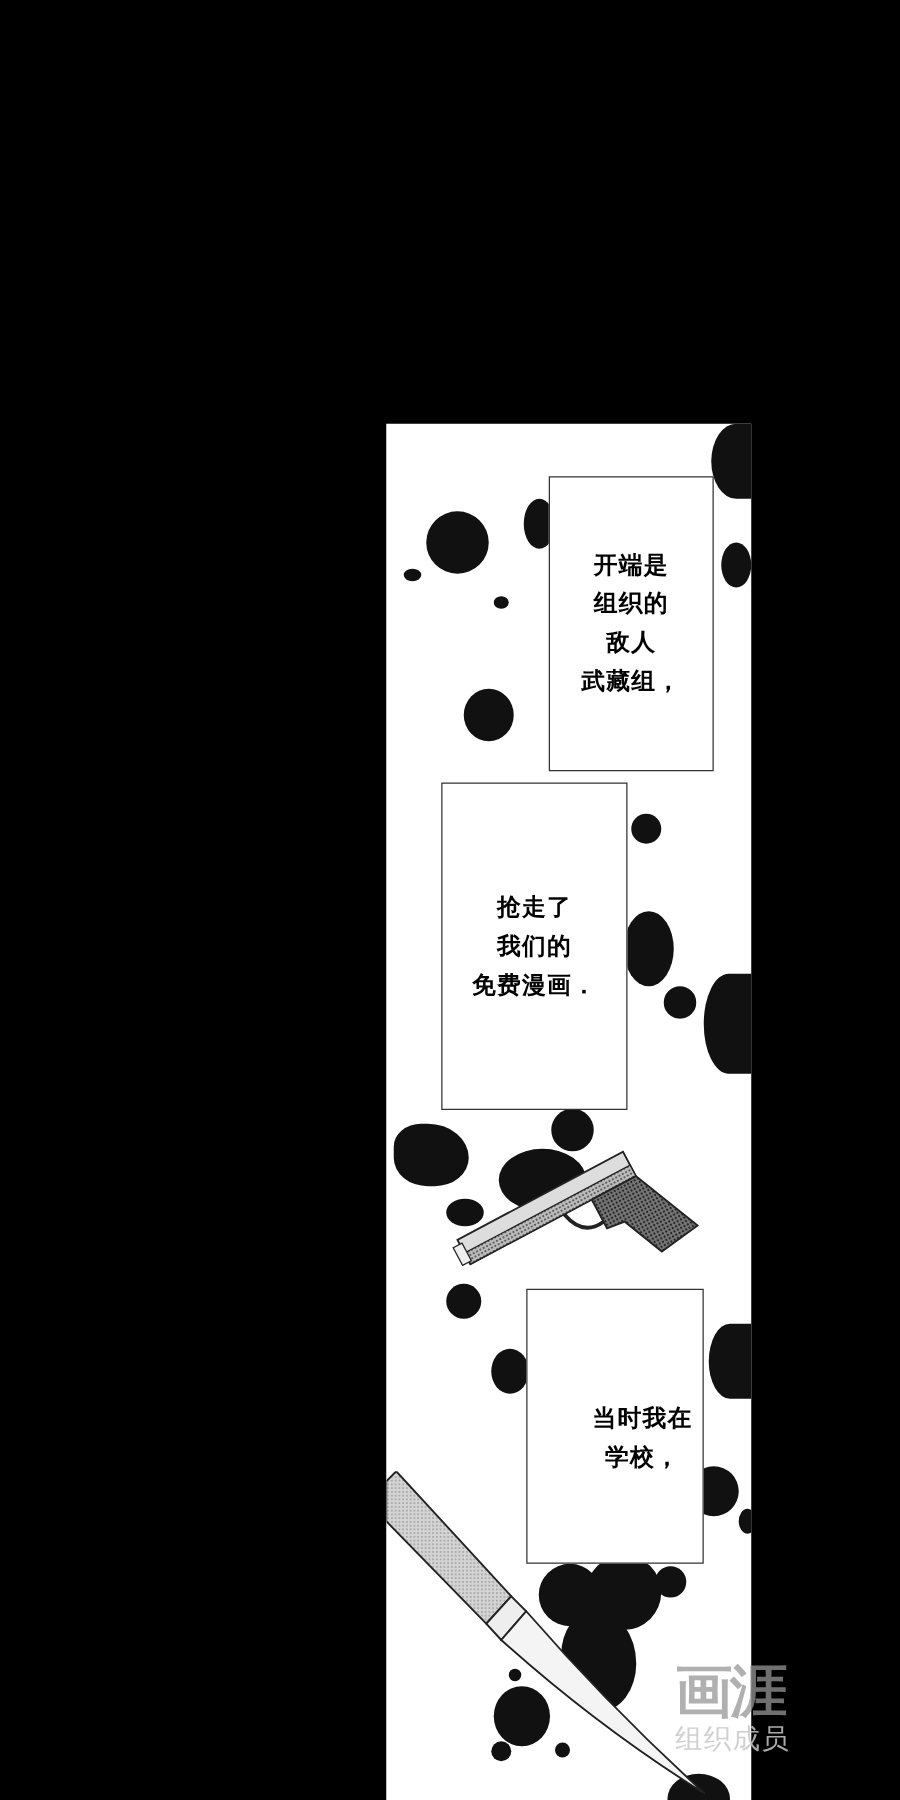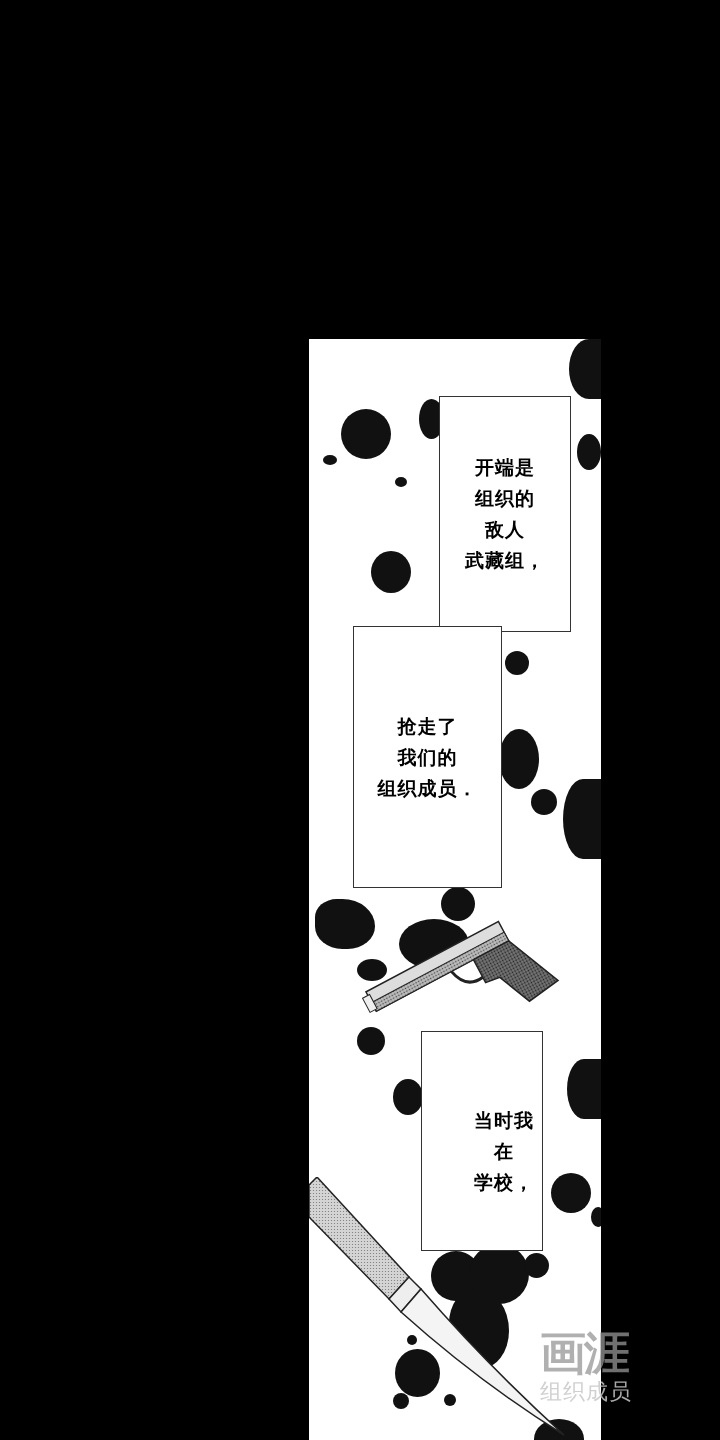--- a/index.html
+++ b/index.html
@@ -77,32 +77,32 @@
       <pattern id="kdots" width="3" height="3" patternUnits="userSpaceOnUse">
         <rect width="3" height="3" fill="#d4d4d4"></rect>
         <circle cx="1.5" cy="1.5" r="0.6" fill="#777"></circle>
       </pattern>
     </defs>
     <path d="M0 8 L8 0 L100 100 L80 122 L0 40 Z" fill="url(#kdots)" stroke="#222" stroke-width="1.5"></path>
     <path d="M80 122 L100 100 L112 112 L92 135 Z" fill="#eee" stroke="#222" stroke-width="1.5"></path>
     <path d="M92 135 L112 112 Q180 190 255 258 Q170 205 92 135 Z" fill="#f4f4f4" stroke="#222" stroke-width="1.5"></path>
   </svg>
 
-  <div class="caption" style="left:130px;top:57px;width:132px;height:236px;">
+  <div class="caption" style="left:130px;top:42px;width:132px;height:236px;">
     <div class="caption-text">开端是
 组织的
 敌人
 武藏组，</div>
   </div>
   <div class="caption" style="left:44px;top:287px;width:149px;height:262px;">
     <div class="caption-text">抢走了
 我们的
-组织成员．</div>
+免费漫画．</div>
   </div>
-  <div class="caption" style="left:112px;top:692px;width:122px;height:220px;padding-left:44px;">
+  <div class="caption" style="left:112px;top:692px;width:142px;height:220px;padding-left:44px;">
     <div class="caption-text" style="padding-top:20px;">当时我在
 学校，</div>
   </div>
 </div>
 
 <div class="watermark">
   <div class="wm-logo">画涯</div>
   <div class="wm-sub">组织成员</div>
 </div>
 

